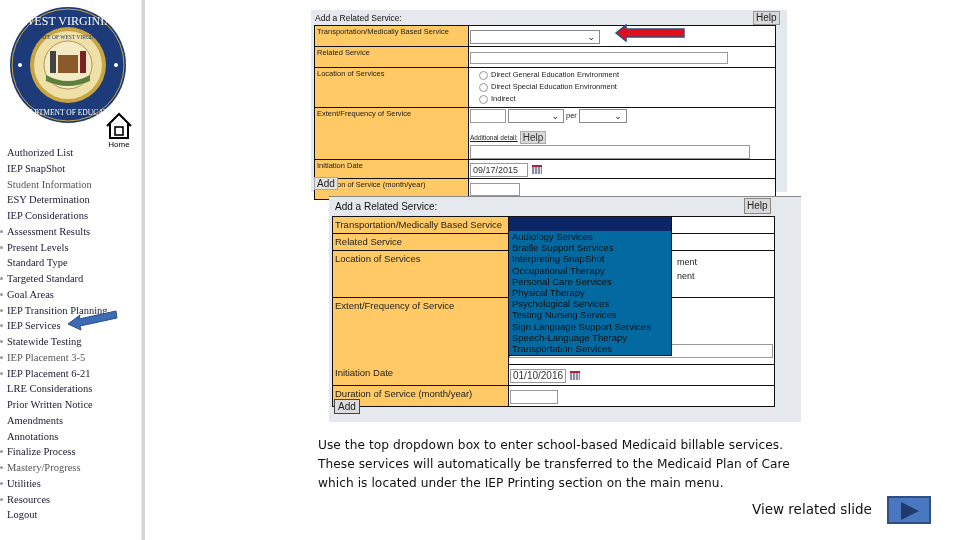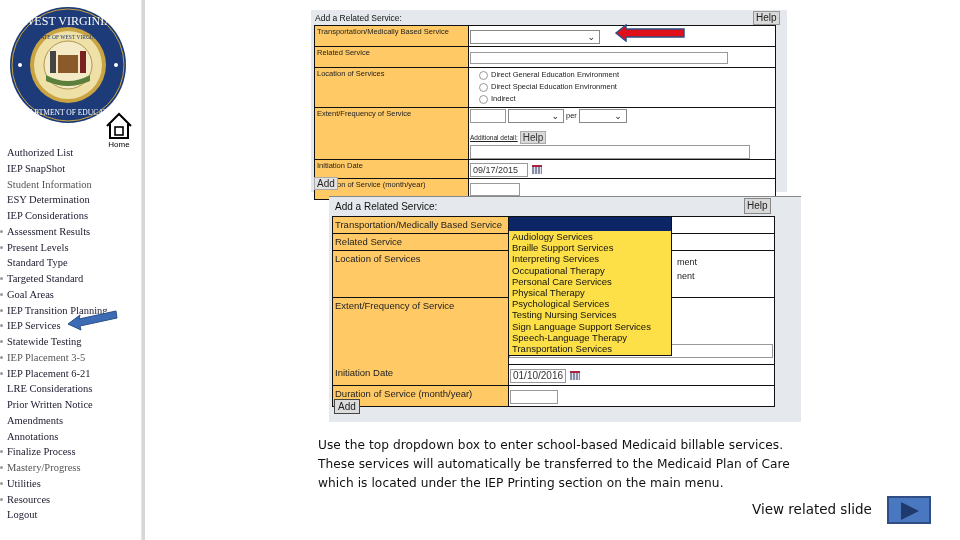--- a/index.html
+++ b/index.html
@@ -37,21 +37,21 @@
   .radio { display: inline-block; width: 9px; height: 9px; border-radius: 50%; border: 1px solid #999; margin-right: 3px; background: #fff; }
   .small-link { font-size: 6.5px; color: #222; text-decoration: underline; }
   .help-inline { display: inline-block; background: #d9d9d9; border: 1px solid #aaa; font-size: 10px; line-height: 11px; padding: 0 2px; color: #333; vertical-align: middle; }
   .cal { display: inline-block; width: 10px; height: 9px; margin-left: 4px; vertical-align: middle; background: repeating-linear-gradient(90deg, #8a8fa8 0 2px, #dfe1ea 2px 3px); border-top: 2px solid #a24; }
   .add-btn { position: absolute; background: #e2e2e2; border: 1px solid #aaa; font-size: 10px; color: #222; padding: 0 2px; line-height: 11px; }
   .add-btn.v2 { background: #dcdcdc; border: 1px solid #444; line-height: 13px; padding: 0 3px; }
 
   .red-arrow { position: absolute; left: 614px; top: 24px; width: 72px; height: 18px; }
 
   
-  .dd { position: absolute; left: 508px; top: 216px; width: 164px; height: 140px; background: #fde047; border: 1px solid #111; }
+  .dd { position: absolute; left: 508px; top: 216px; width: 164px; height: 140px; background: #0369a1; border: 1px solid #111; }
   .dd-head { height: 14px; background: #0b2566; }
   .dd-item { font-size: 9.5px; color: #111; line-height: 11.2px; padding-left: 3px; white-space: nowrap; }
 
   
   .caption { position: absolute; left: 318px; top: 436px; width: 490px; font-family: "DejaVu Sans", sans-serif; font-size: 12.2px; line-height: 19px; color: #111; letter-spacing: 0.05px; }
   .view-related { position: absolute; left: 752px; top: 501px; font-family: "DejaVu Sans", sans-serif; font-size: 13.5px; color: #111; }
   .next-btn { position: absolute; left: 887px; top: 496px; width: 44px; height: 28px; background: #4a78c0; border: 2px solid #2e4e84; }
   .next-btn .tri { position: absolute; left: 12px; top: 4px; width: 0; height: 0; border-top: 9px solid transparent; border-bottom: 9px solid transparent; border-left: 18px solid #1f3b6e; }
 </style>
 </head>
@@ -229,21 +229,21 @@
     </tr>
   </tbody>
     </table>
   <div class="add-btn v2" style="left:5px; top:202px;">Add</div>
 </div>
 
 <div class="dd">
   <div class="dd-head"></div>
   <div class="dd-item">Audiology Services</div>
   <div class="dd-item">Braille Support Services</div>
-  <div class="dd-item">Interpreting Services</div>
+  <div class="dd-item">Interpreting SnapShot</div>
   <div class="dd-item">Occupational Therapy</div>
   <div class="dd-item">Personal Care Services</div>
   <div class="dd-item">Physical Therapy</div>
   <div class="dd-item">Psychological Services</div>
   <div class="dd-item">Testing Nursing Services</div>
   <div class="dd-item">Sign Language Support Services</div>
   <div class="dd-item">Speech-Language Therapy</div>
   <div class="dd-item">Transportation Services</div>
 </div>
 

